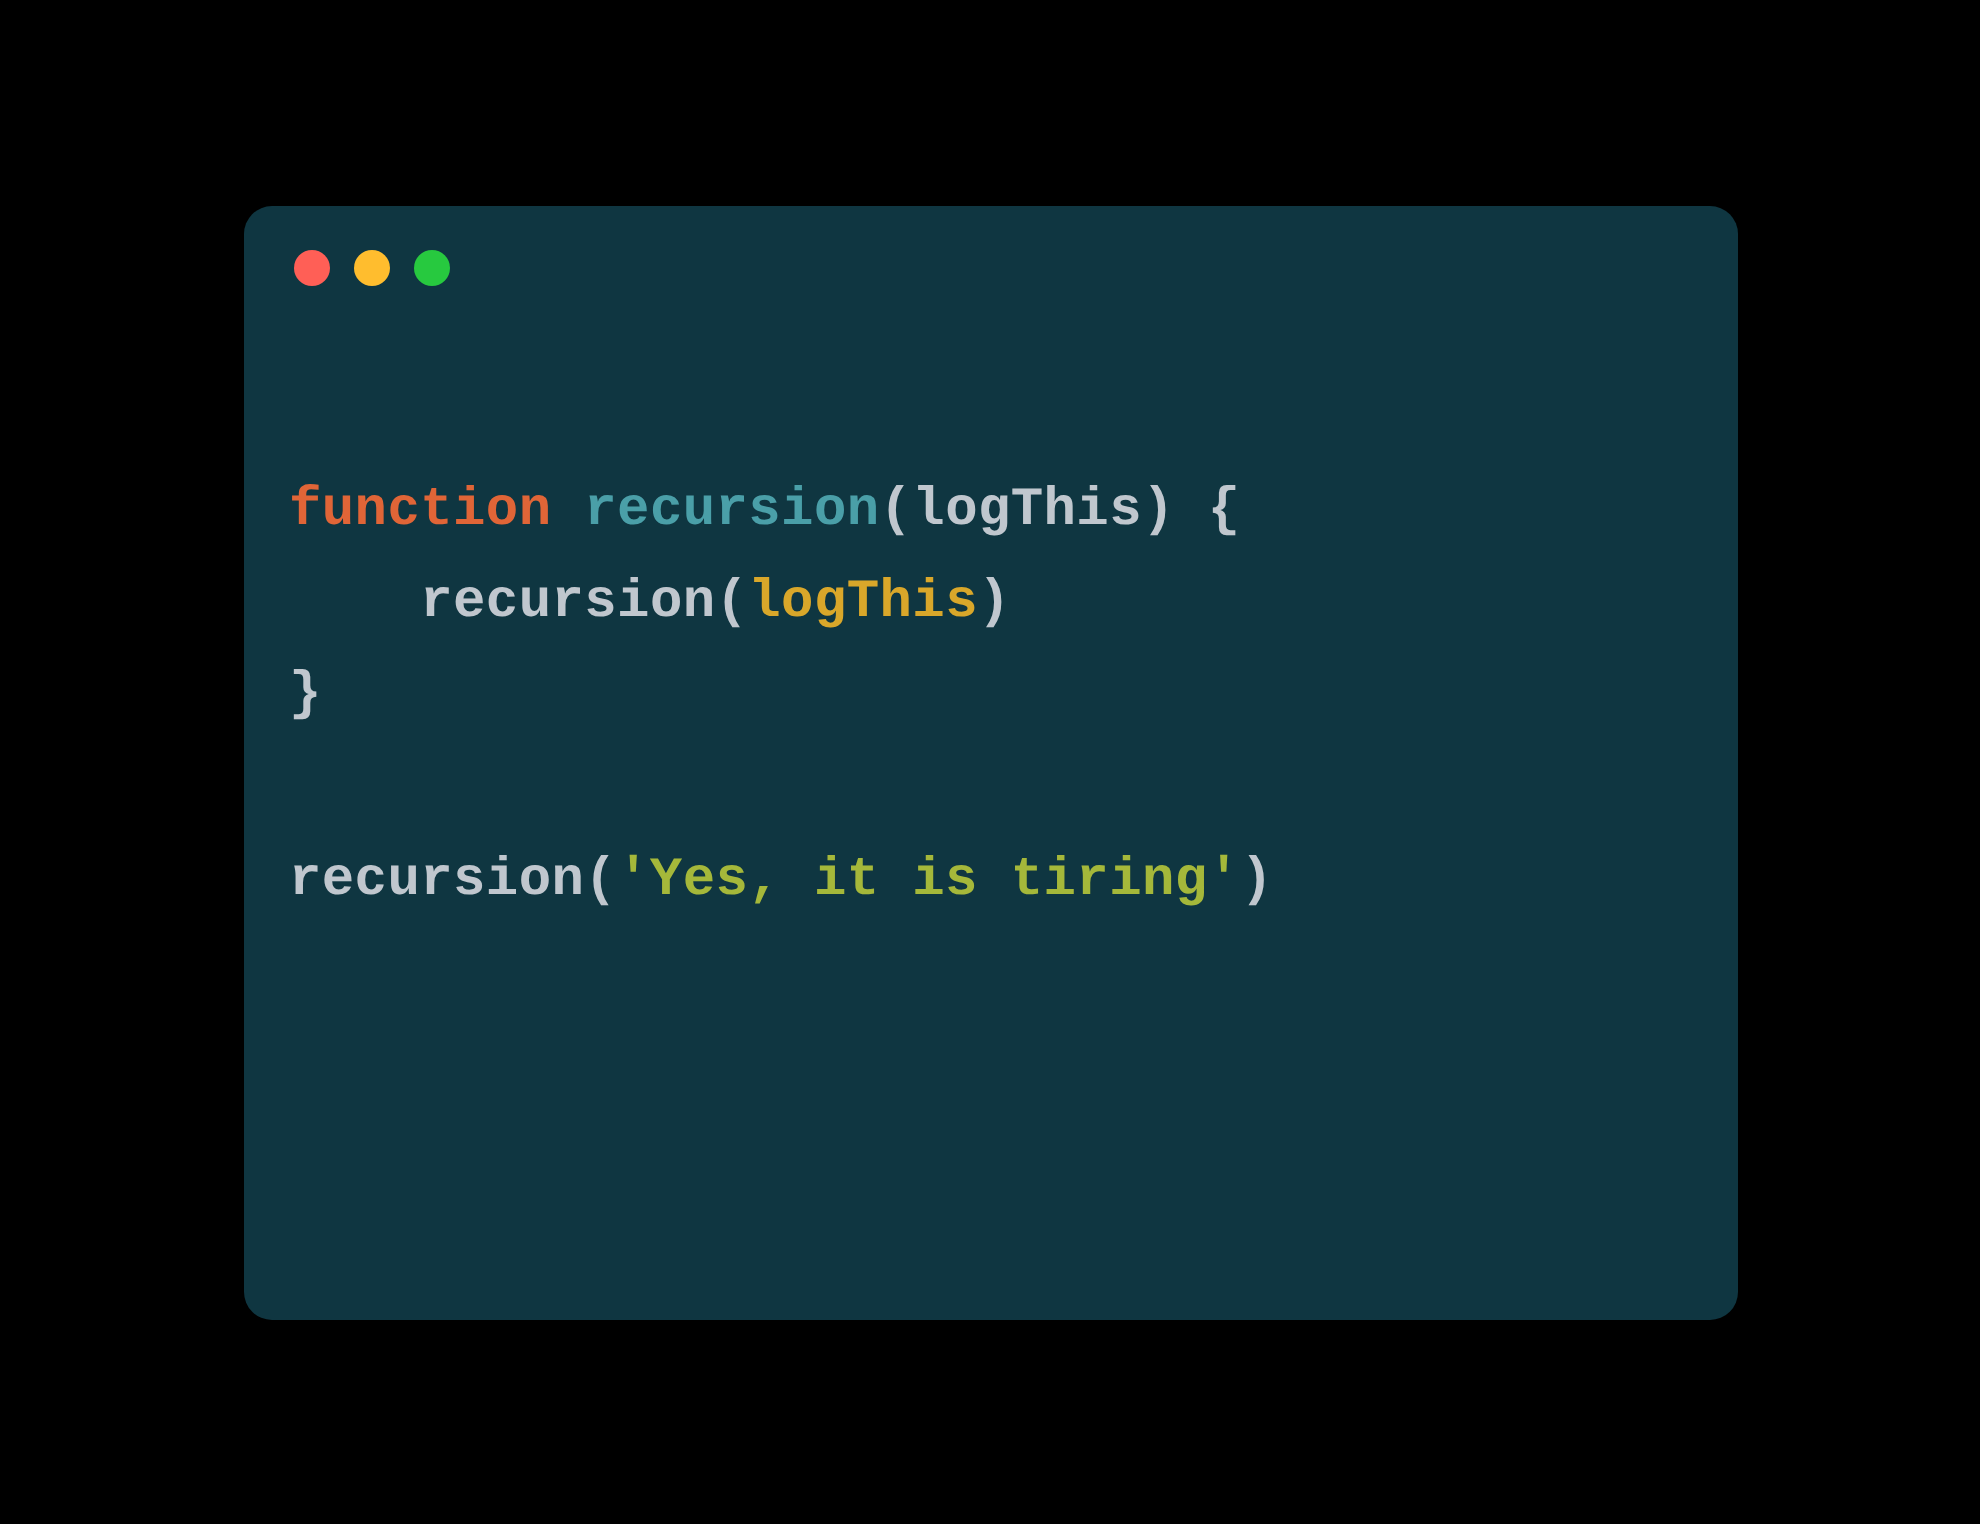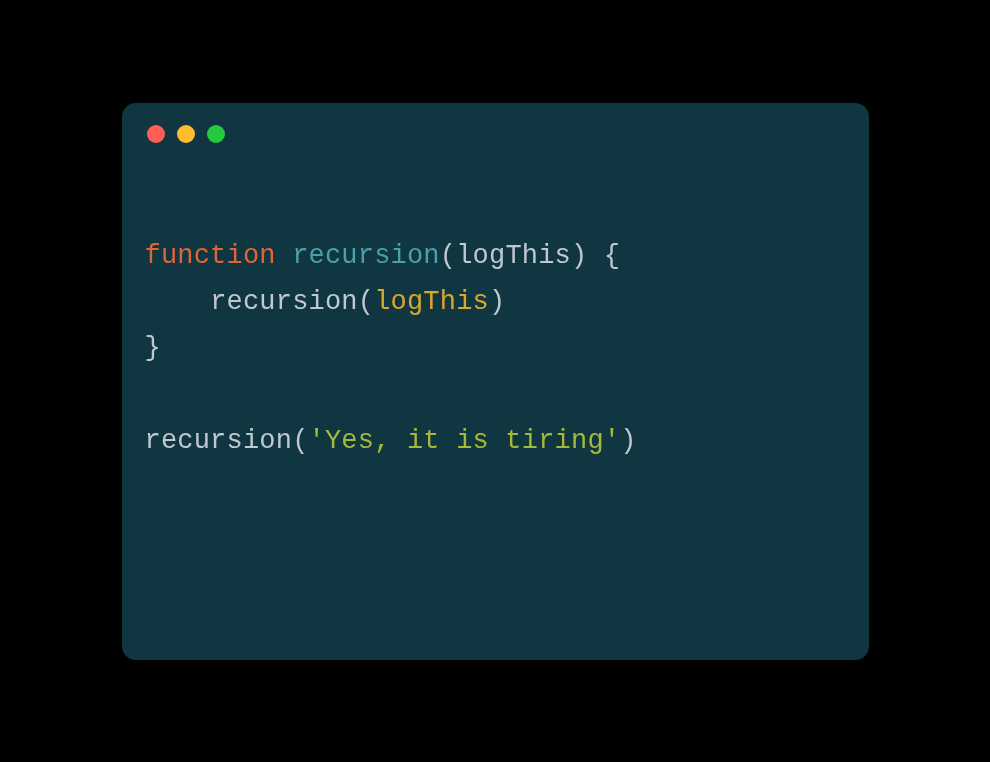--- a/index.html
+++ b/index.html
@@ -1,18 +1,19 @@
 <!DOCTYPE html>
 <html><head>
   <meta charset="utf-8">
   <style>
     * {
       margin: 0;
       padding: 0;
       box-sizing: border-box;
+      font-weight: bold;
     }
     body {
       width: 990px;
       height: 762px;
       background: #000000;
       display: flex;
       align-items: center;
       justify-content: center;
       font-family: 'Menlo', 'Monaco', 'Consolas', 'Courier New', monospace;
     }

